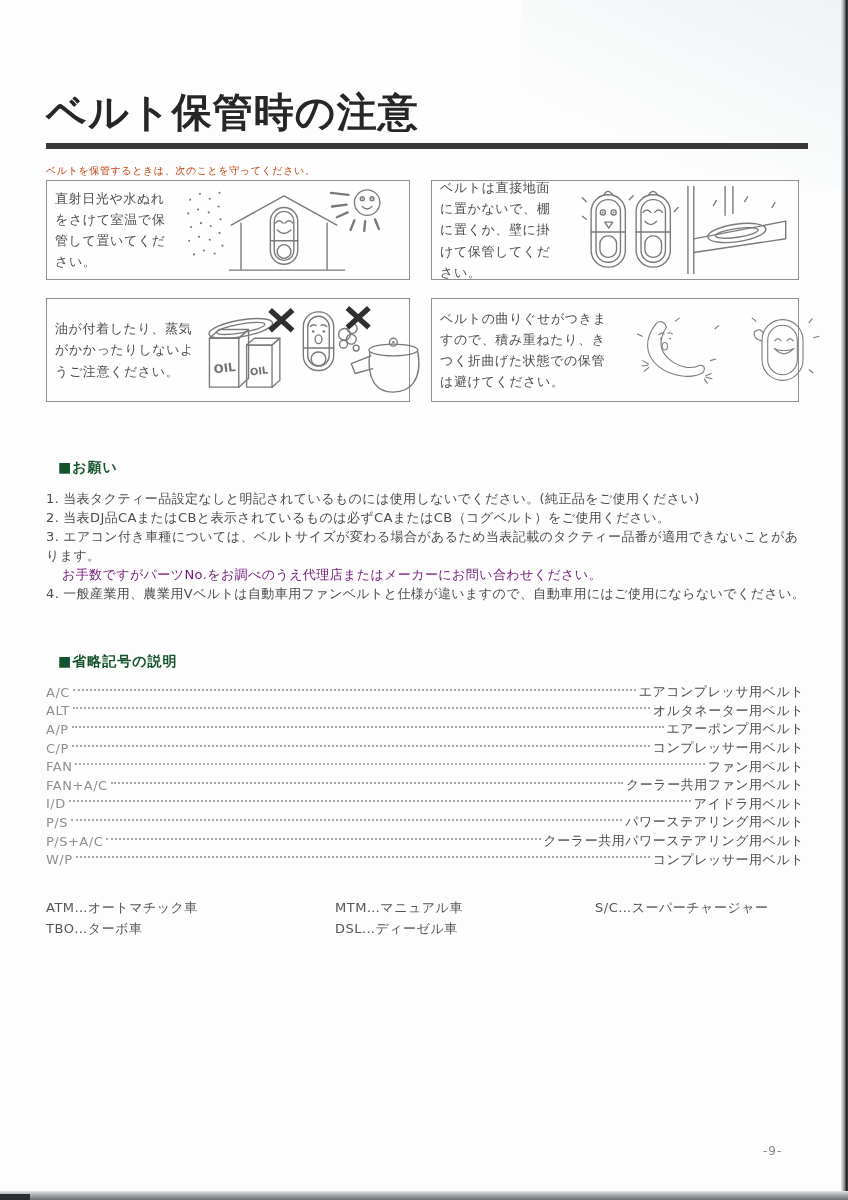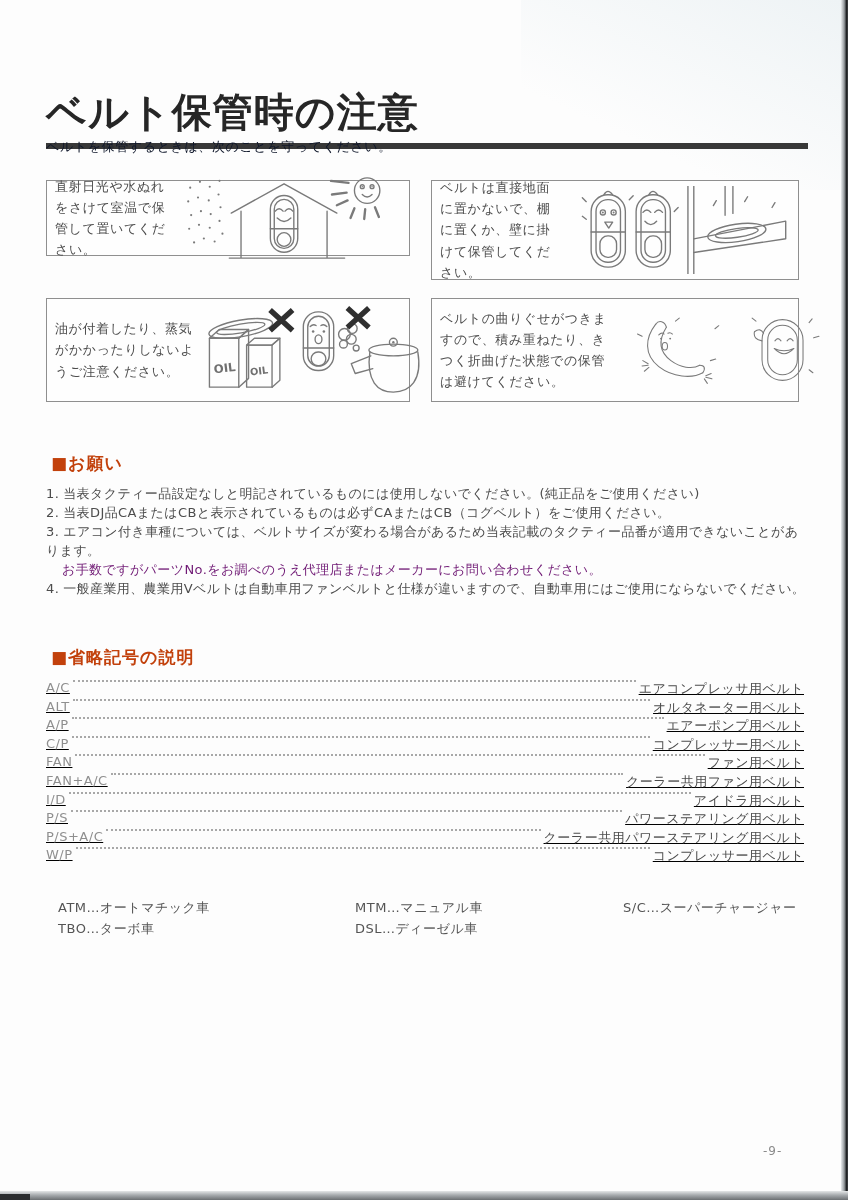--- a/index.html
+++ b/index.html
@@ -10,54 +10,54 @@
   .edge-right{position:absolute;top:0;right:0;width:7px;height:100%;
         background:linear-gradient(to right,#e8ebed 0%,#989da0 45%,#1b1d1f 80%,#45484a 100%);}
   .edge-bottom{position:absolute;left:0;bottom:0;width:100%;height:9px;
         background:linear-gradient(to bottom,#e4e6e7 0%,#a7abae 45%,#6b6f72 100%);}
   .edge-corner{position:absolute;left:0;bottom:0;width:30px;height:6px;background:#2b2d2f;}
 
   
   .title-block{position:absolute;left:46px;top:88px;width:762px;}
   .page-title{margin:0;font-size:40px;font-weight:700;color:#262626;letter-spacing:1px;line-height:1.2;}
   .title-rule{margin-top:7px;height:6px;background:#383838;}
-  .intro{position:absolute;left:46px;top:138px;font-size:13px;color:#0f172a;letter-spacing:0.6px;}
+  .intro{position:absolute;left:46px;top:164px;font-size:10px;color:#c2410c;letter-spacing:0.6px;}
 
   
   .cbox{position:absolute;box-sizing:border-box;border:1px solid #8f8f8f;background:#fefefe;
         display:flex;align-items:center;padding:5px 8px;gap:4px;}
   .cbox-text{font-size:13px;line-height:1.62;color:#4c4c4c;letter-spacing:0.6px;word-break:break-all;flex:none;}
   .cbox-art{flex:1;display:flex;justify-content:center;align-items:center;}
-  #box1{left:46px;top:180px;width:364px;height:76px;}
+  #box1{left:46px;top:180px;width:364px;height:100px;}
   #box2{left:431px;top:180px;width:368px;height:100px;gap:24px;}
   #box3{left:46px;top:298px;width:364px;height:104px;}
   #box4{left:431px;top:298px;width:368px;height:104px;gap:29px;}
   #box1 .cbox-text,#box2 .cbox-text{width:112px;}
   #box3 .cbox-text{width:140px;}
   #box4 .cbox-text{width:167px;}
   .cbox svg{display:block;}
 
   
   .request{position:absolute;left:46px;top:447px;width:762px;}
-  .sec-heading{margin:5px;font-size:17px;font-weight:700;color:#c2410c;letter-spacing:1px;}
+  .sec-heading{margin:12px;font-size:14px;font-weight:700;color:#14532d;letter-spacing:1px;}
   .req-list{margin-top:9px;}
   .req-item{font-size:13px;color:#4c4c4c;letter-spacing:0.4px;line-height:19px;}
   .req-num{margin-right:4px;}
   .req-cont{padding-left:16px;font-size:13px;color:#701a75;letter-spacing:0.4px;line-height:19px;}
 
   
   .abbr{position:absolute;left:46px;top:641px;width:758px;}
   .abbr-list{margin-top:11px;}
-  .abbr-row{display:flex;align-items:flex-start;height:18.6px;font-size:13px;text-decoration:underline;}
+  .abbr-row{display:flex;align-items:center;height:18.6px;font-size:13px;}
   .abbr-code{color:#8f8f8f;letter-spacing:0.5px;white-space:nowrap;}
   .abbr-dots{flex:1;border-bottom:2px dotted #a8a8a8;margin:0 3px 5px 3px;}
   .abbr-desc{color:#4c4c4c;letter-spacing:0.5px;white-space:nowrap;}
 
   
-  .legend{position:absolute;left:58px;top:897px;display:flex;gap:8px;}
+  .legend{position:absolute;left:46px;top:897px;display:flex;}
   .legend-col1{width:289px;}
   .legend-col2{width:260px;}
   .legend-item{font-size:13px;color:#545454;letter-spacing:0.5px;line-height:21px;}
 
   .page-num{position:absolute;left:763px;top:1144px;font-size:12px;color:#8a8a8a;letter-spacing:1px;}
 
   svg .ln{stroke:#7a7a7a;stroke-width:1.4;fill:none;stroke-linecap:round;stroke-linejoin:round;}
   svg .fl{fill:#7a7a7a;stroke:none;}
   svg .xmark{stroke:#2f2f2f;stroke-width:5.5;fill:none;stroke-linecap:butt;}
   svg .ray{stroke:#7a7a7a;stroke-width:2.4;fill:none;stroke-linecap:round;}

